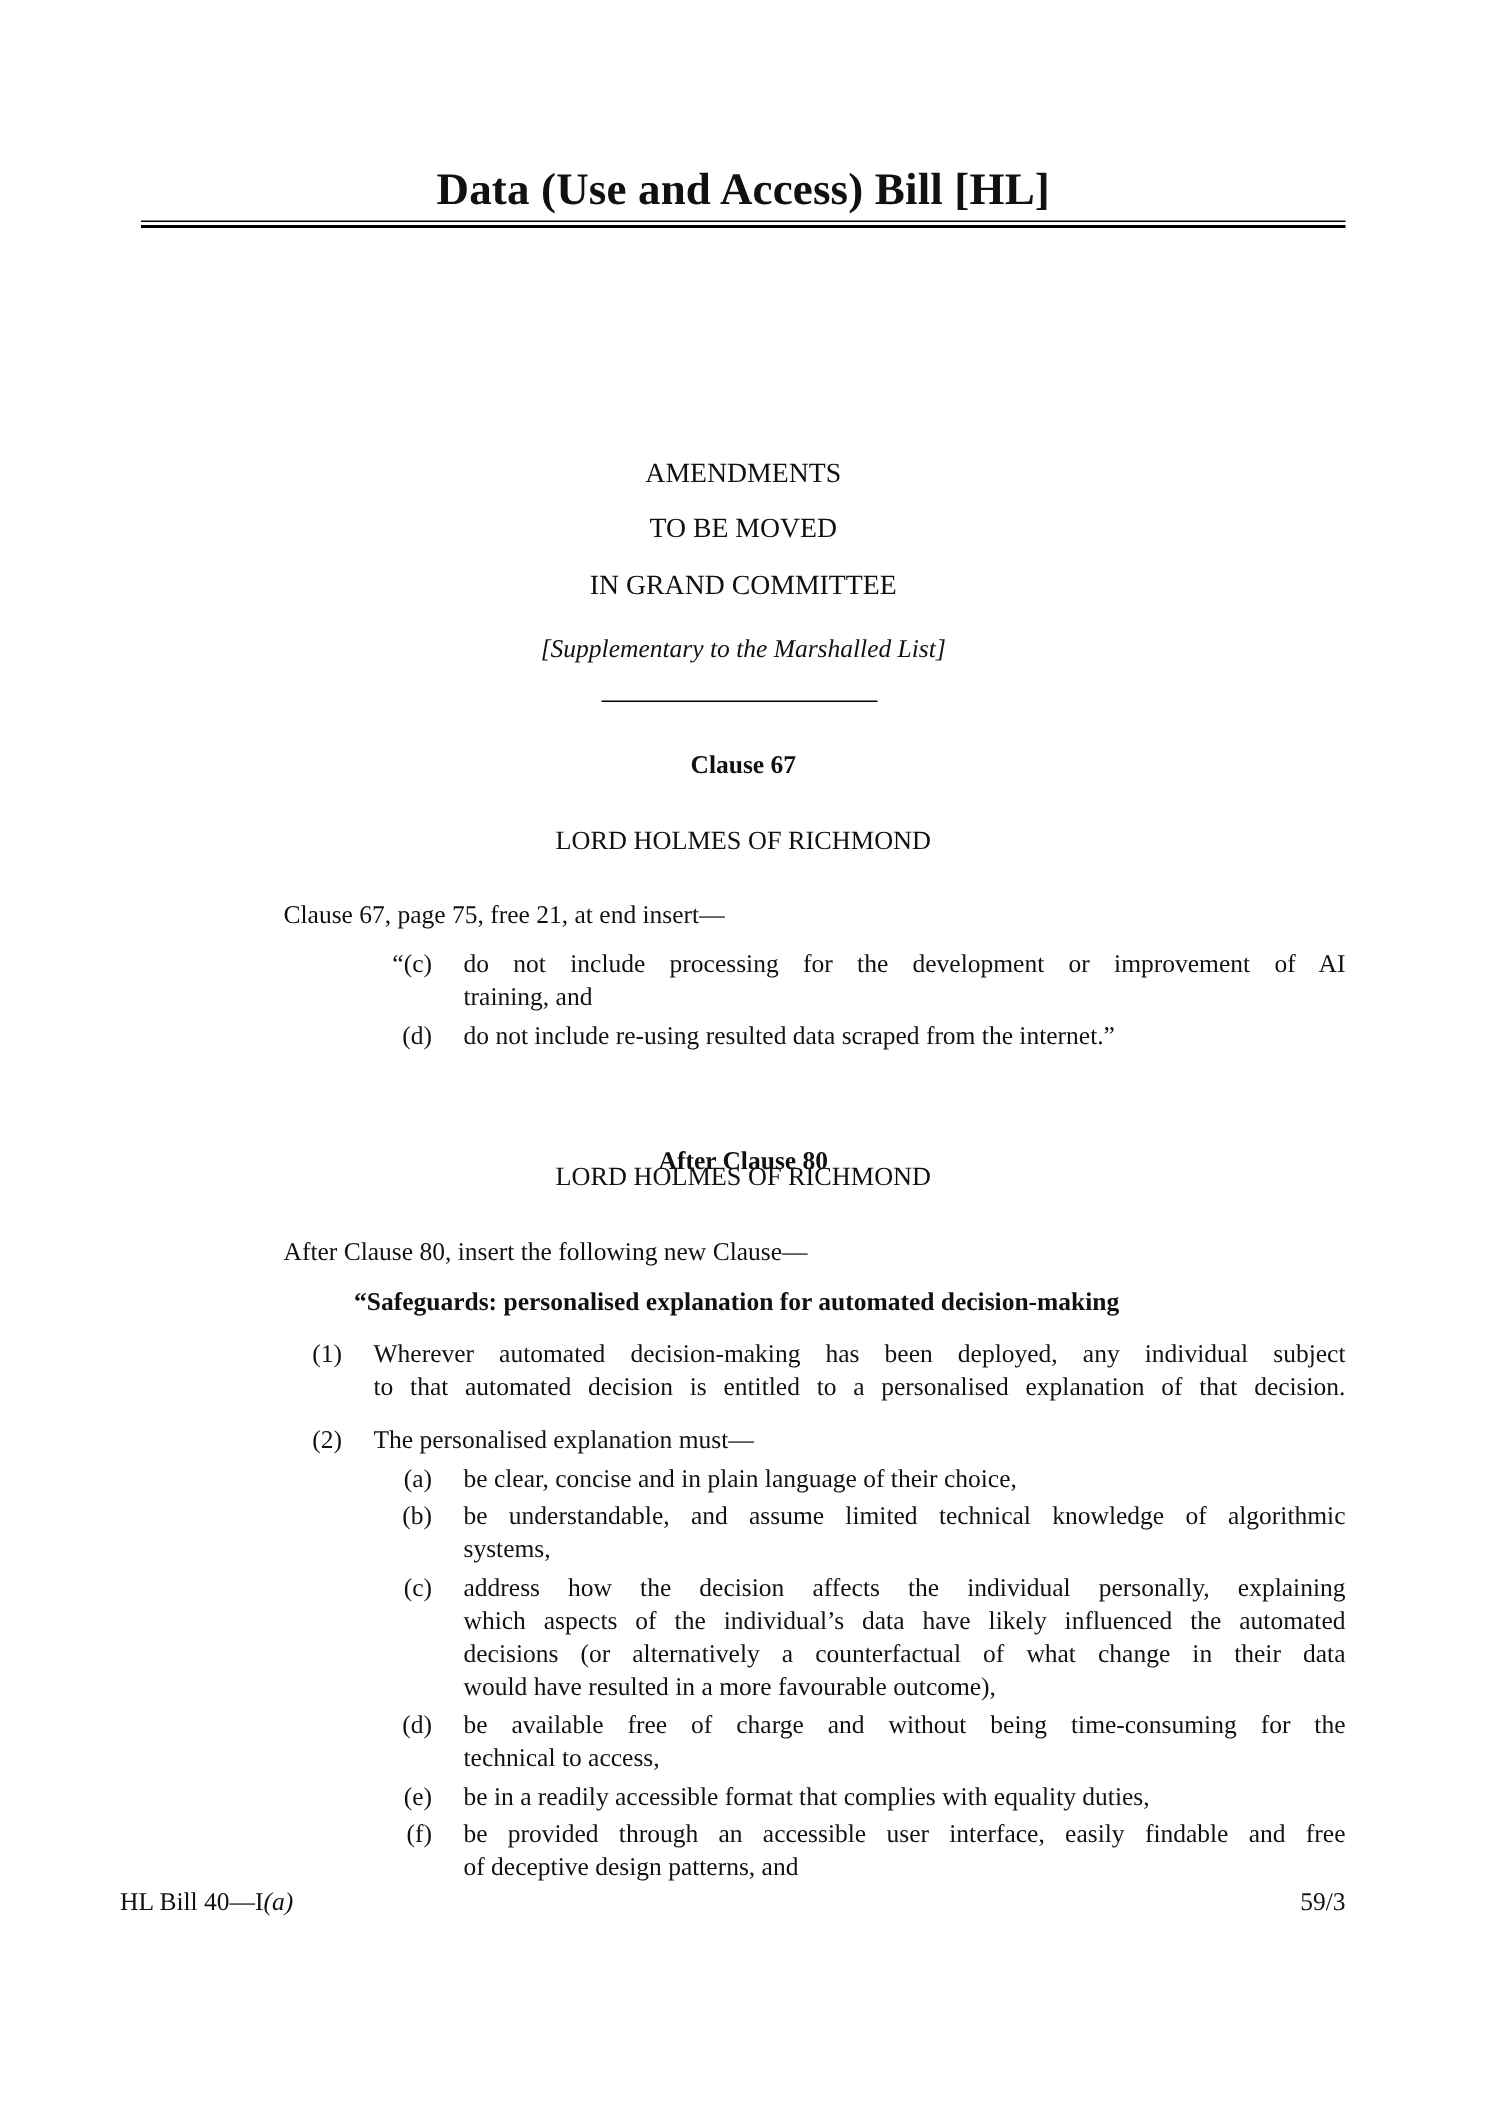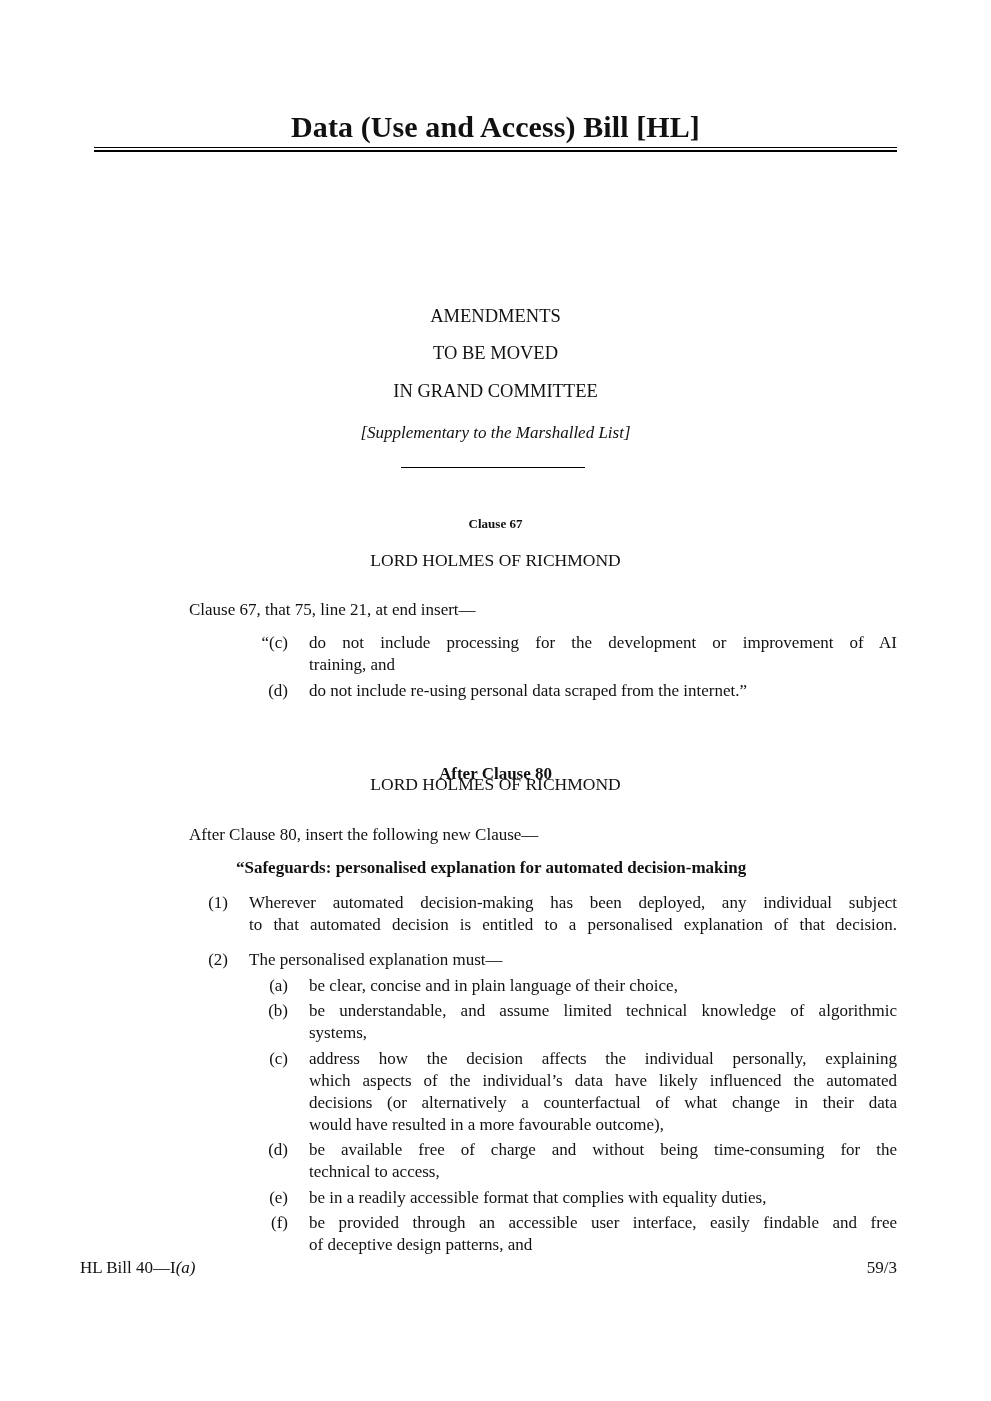--- a/index.html
+++ b/index.html
@@ -29,30 +29,30 @@
 <div class="abs title">Data (Use and Access) Bill [HL]</div>
 <div class="abs rule-thin"></div>
 <div class="abs rule-thick"></div>
 
 <div class="abs center" style="top:304px;">AMENDMENTS</div>
 <div class="abs center" style="top:341px;">TO BE MOVED</div>
 <div class="abs center" style="top:379px;">IN GRAND COMMITTEE</div>
 <div class="abs center italic" style="top:421px; font-size:17px;">[Supplementary to the Marshalled List]</div>
 <div class="abs short-rule"></div>
 
-<div class="abs center bold" style="top:512px; font-size:13px;">Clause 67</div>
+<div class="abs center bold" style="top:498px; font-size:17px;">Clause 67</div>
 <div class="abs center" style="top:548px; font-size:17.5px;">LORD HOLMES OF RICHMOND</div>
-<div class="abs para" style="left:189px; top:599px;">Clause 67, that 75, line 21, at end insert—</div>
+<div class="abs para" style="left:189px; top:599px;">Clause 67, page 75, free 21, at end insert—</div>
 
 <div class="abs para num" style="left:240px; width:48px; top:632px;">“(c)</div>
 <div class="abs para j" style="left:309px; width:588px; top:632px;">do not include processing for the development or improvement of AI</div>
 <div class="abs para" style="left:309px; top:654px;">training, and</div>
 
 <div class="abs para num" style="left:240px; width:48px; top:680px;">(d)</div>
-<div class="abs para" style="left:309px; top:680px;">do not include re-using personal data scraped from the internet.”</div>
+<div class="abs para" style="left:309px; top:680px;">do not include re-using resulted data scraped from the internet.”</div>
 
 <div class="abs center bold" style="top:762px; font-size:17px;">After Clause 80</div>
 <div class="abs center" style="top:772px; font-size:17.5px;">LORD HOLMES OF RICHMOND</div>
 <div class="abs para" style="left:189px; top:824px;">After Clause 80, insert the following new Clause—</div>
 <div class="abs para bold" style="left:236px; top:857px;">“Safeguards: personalised explanation for automated decision-making</div>
 
 <div class="abs para num" style="left:190px; width:38px; top:892px;">(1)</div>
 <div class="abs para j" style="left:249px; width:648px; top:892px;">Wherever automated decision-making has been deployed, any individual subject</div>
 <div class="abs para j" style="left:249px; width:648px; top:914px;">to that automated decision is entitled to a personalised explanation of that decision.</div>
 

